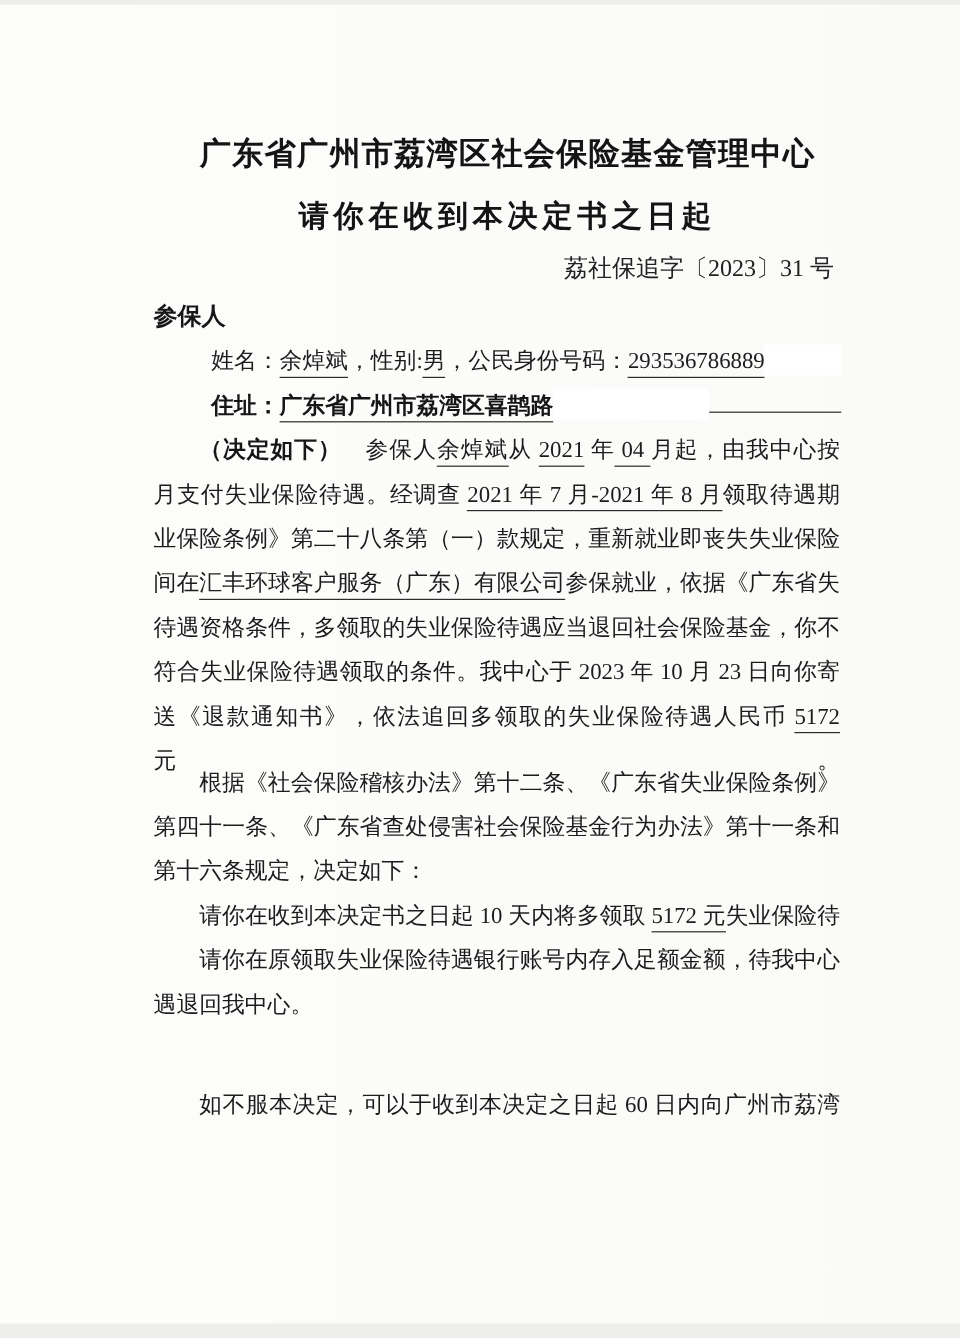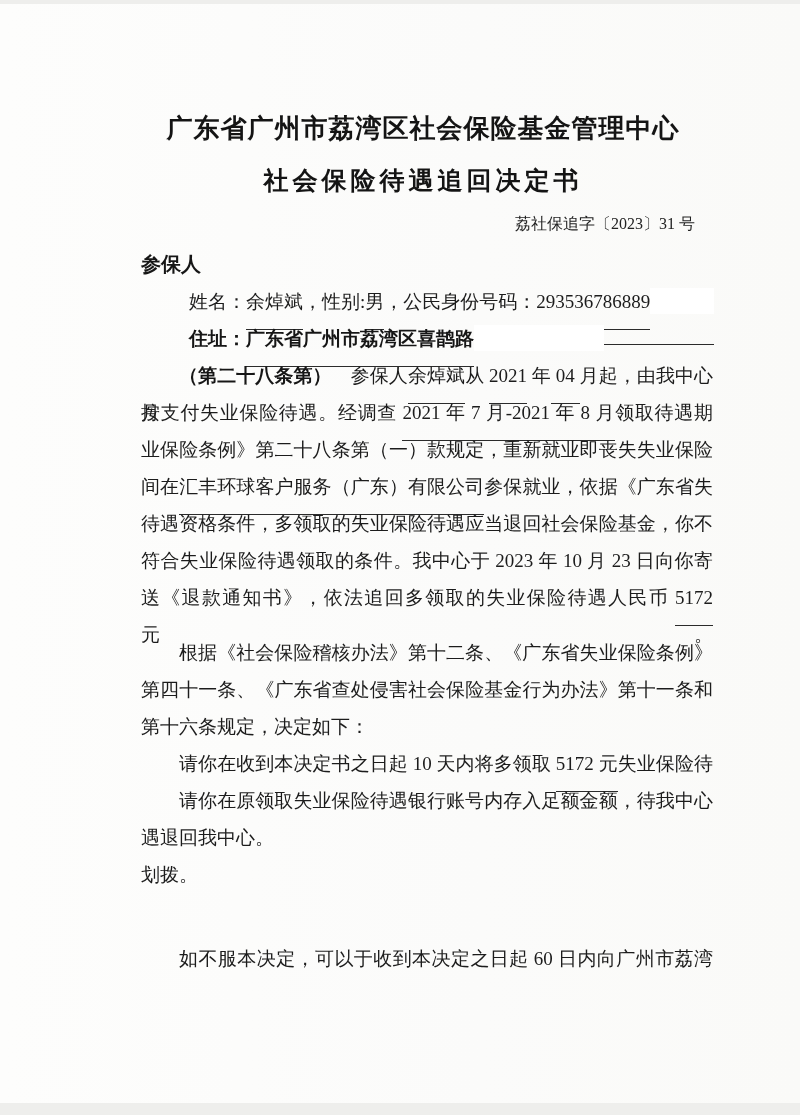--- a/index.html
+++ b/index.html
@@ -22,83 +22,82 @@
   }
   .title2 {
     position: absolute; top: 157px; left: 128px; width: 590px;
     text-align: center;
     font-family: "Liberation Sans", "DejaVu Sans", sans-serif;
     font-weight: bold; font-size: 25px; line-height: 38px;
     color: #141414; letter-spacing: 4px;
   }
   .docno {
     position: absolute; top: 205px; left: 128px; width: 567px;
-    text-align: right; font-size: 16px; line-height: 30px; color: #222;
+    text-align: right; font-size: 20px; line-height: 30px; color: #222;
   }
   .content {
-    position: absolute; top: 242px; left: 141px; width: 572px;
+    position: absolute; top: 242px; left: 128px; width: 572px;
     font-size: 19px; color: #1c1c1c;
   }
   .row, .tl { height: 37px; line-height: 37px; }
   .row { white-space: nowrap; }
   .heading {
     font-family: "Liberation Sans", "DejaVu Sans", sans-serif;
     font-weight: bold; font-size: 20px; line-height: 37px; color: #161616;
   }
   .b {
     font-family: "Liberation Sans", "DejaVu Sans", sans-serif;
     font-weight: bold; color: #161616;
   }
-  .u { border-bottom: 1px solid #2b2b2b; padding-bottom: 17px; }
+  .u { border-bottom: 1px solid #2b2b2b; padding-bottom: 2px; }
   .ublank {
     display: inline-block; height: 21px;
     border-bottom: 1px solid #2b2b2b;
   }
   .indent-sp { display: inline-block; height: 1px; }
   .w48 { width: 48px; } .w35 { width: 35px; }
   .w110 { width: 110px; } .w120 { width: 120px; }
   .redact {
     display: inline-block; height: 26px; background: #ffffff;
     vertical-align: -6px;
   }
   .rw64 { width: 64px; } .rw130 { width: 130px; }
   .tl.fill { text-align: justify; text-align-last: justify; }
   .tl.ind { text-indent: 38px; }
 </style>
 </head>
 <body>
 
 <div class="page">
   <div class="title1">广东省广州市荔湾区社会保险基金管理中心</div>
-  <div class="title2">社会保险待遇追回决定书</div>
+  <div class="title2">请你在收到本决定书之日起</div>
   <div class="docno">荔社保追字〔2023〕31 号</div>
 
   <div class="content">
     <div class="heading">参保人</div>
 
     <div class="row">
       <span class="indent-sp w48"></span><span>姓名：</span><span class="u">余焯斌</span><span>，性别:</span><span class="u">男</span><span>，公民身份号码：</span><span class="u">293536786889</span><span class="redact rw64"></span>
     </div>
 
     <div class="row">
       <span class="indent-sp w48"></span><span class="b">住址：</span><span class="u b">广东省广州市荔湾区喜鹊路</span><span class="redact rw130"></span><span class="ublank w110"></span>
     </div>
 
 
     <div>
-        <div class="tl ind fill"><span class="b">（第二十八条第）</span><span>　参保人</span><span class="u">余焯斌</span><span>从 </span><span class="u">2021</span><span> 年</span><span class="u"> 04 </span><span>月起，由我中心按</span></div>
+        <div class="tl ind fill"><span class="b">（决定如下）</span><span>　参保人</span><span class="u">余焯斌</span><span>从 </span><span class="u">2021</span><span> 年</span><span class="u"> 04 </span><span>月起，由我中心按</span></div>
         <div class="tl fill"><span>月支付失业保险待遇。经调查 </span><span class="u">2021 年 7 月-2021 年 8 月</span><span>领取待遇期</span></div>
         <div class="tl fill"><span>业保险条例》第二十八条第（一）款规定，重新就业即丧失失业保险</span></div>
         <div class="tl fill"><span>间在</span><span class="u">汇丰环球客户服务（广东）有限公司</span><span>参保就业，依据《广东省失</span></div>
         <div class="tl fill"><span>待遇资格条件，多领取的失业保险待遇应当退回社会保险基金，你不</span></div>
         <div class="tl fill"><span>符合失业保险待遇领取的条件。我中心于 2023 年 10 月 23 日向你寄</span></div>
         <div class="tl fill"><span>送《退款通知书》，依法追回多领取的失业保险待遇人民币 </span><span class="u">5172</span><span> 元。</span></div>
         <div class="tl ind fill" style="margin-top: 18px;"><span>根据《社会保险稽核办法》第十二条、《广东省失业保险条例》</span></div>
         <div class="tl fill"><span>第四十一条、《广东省查处侵害社会保险基金行为办法》第十一条和</span></div>
         <div class="tl"><span>第十六条规定，决定如下：</span></div>
         <div class="tl ind fill"><span>请你在收到本决定书之日起 10 天内将多领取 </span><span class="u">5172 元</span><span>失业保险待</span></div>
         <div class="tl ind fill"><span>请你在原领取失业保险待遇银行账号内存入足额金额，待我中心</span></div>
         <div class="tl"><span>遇退回我中心。</span></div>
-        <div class="tl"><span>划拨。</span></div>
         <div class="tl ind fill" style="margin-top: 47px;"><span>如不服本决定，可以于收到本决定之日起 60 日内向广州市荔湾</span></div>
       </div>
   </div>
 </div>
 
 </body></html>

